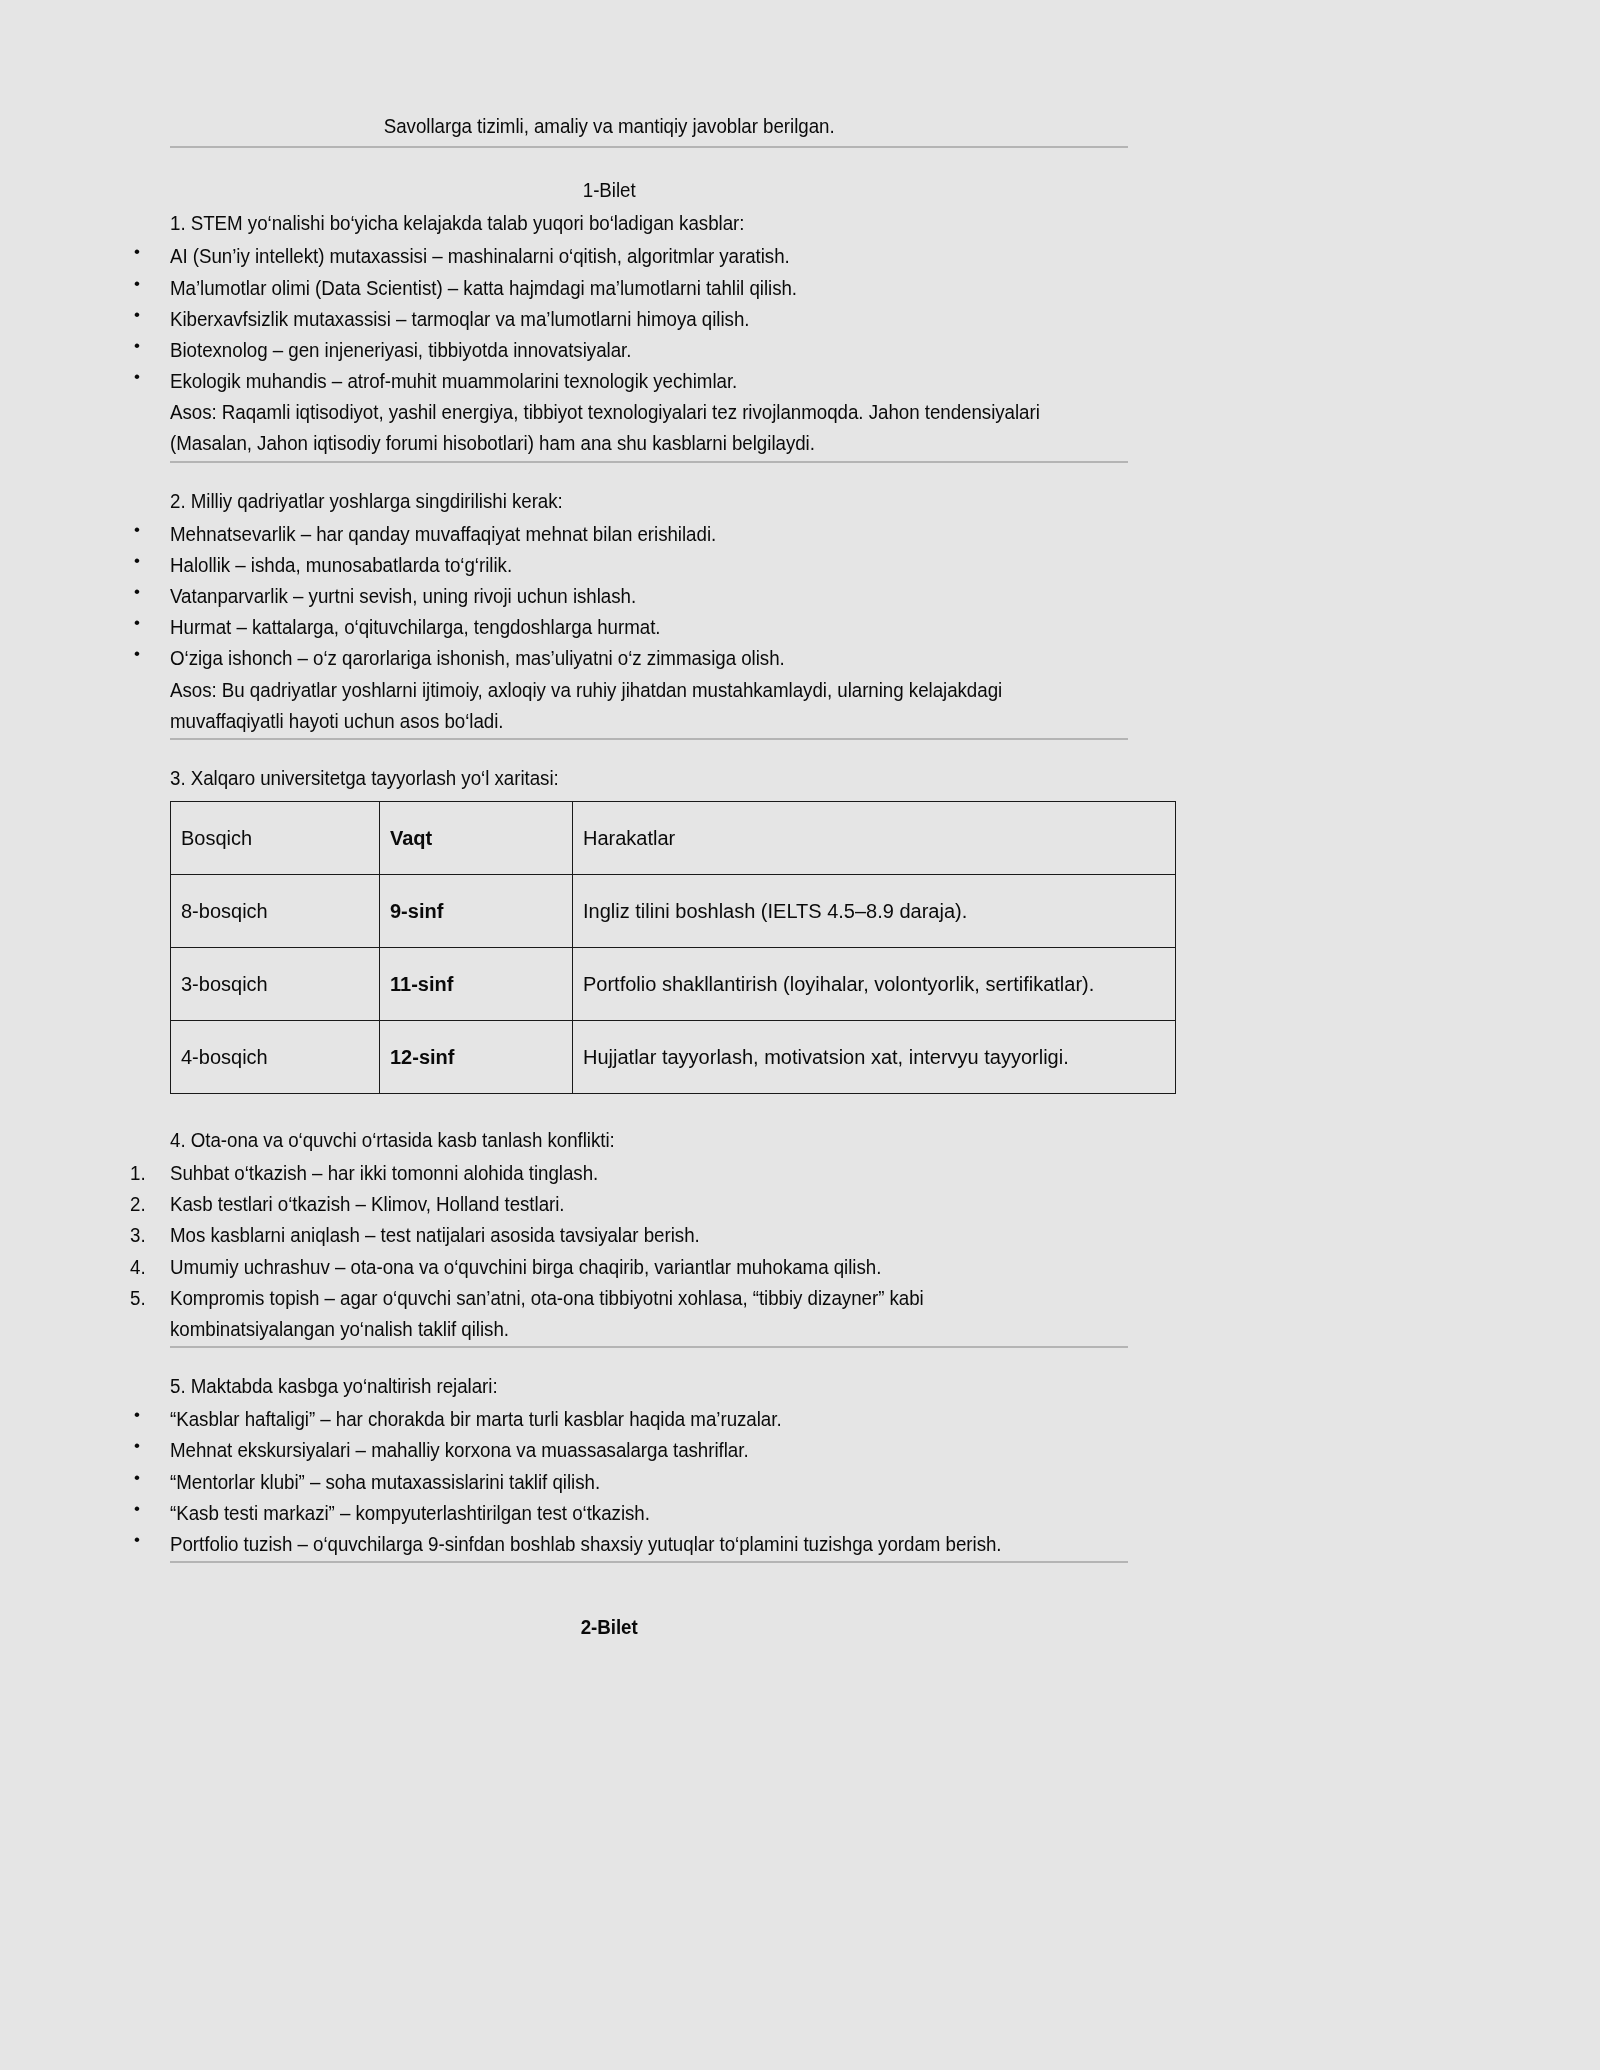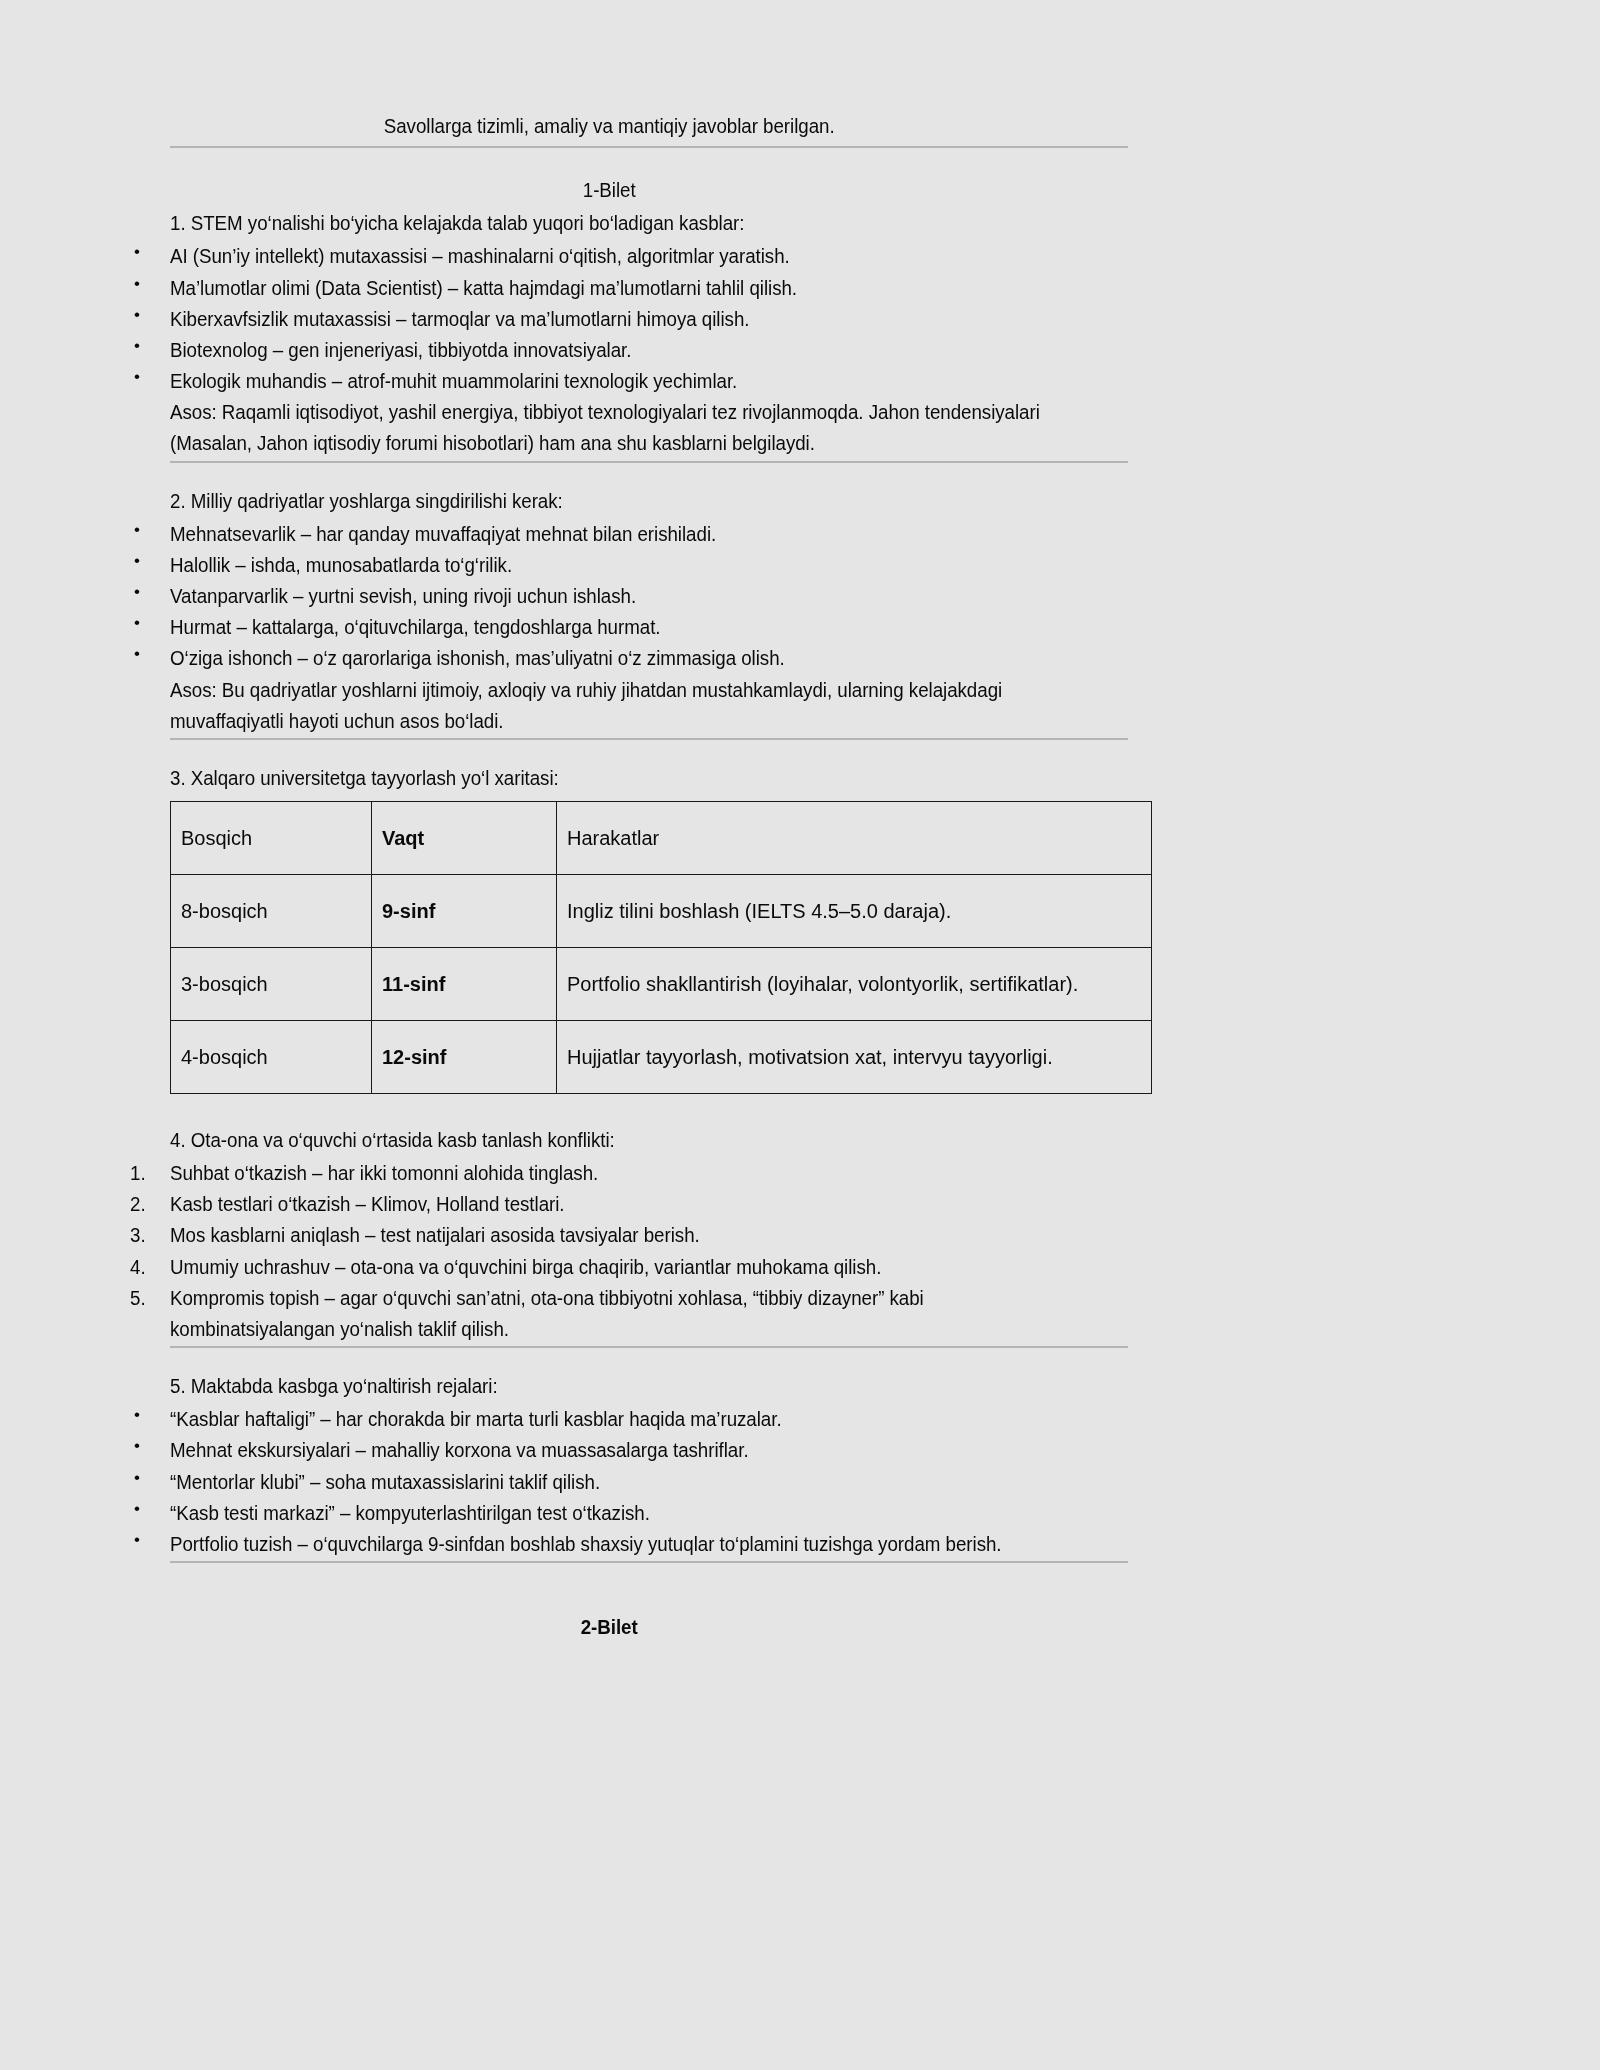--- a/index.html
+++ b/index.html
@@ -106,21 +106,21 @@
   table.roadmap {
     border-collapse: collapse;
     width: 912px;
     margin-top: 8px;
     table-layout: fixed;
     font-family: "Liberation Sans", sans-serif;
     font-size: 20px;
   }
   table.roadmap td {
     border: 1.6px solid #1a1a1a;
-    padding: 16px 12px 16px 10px;
+    padding: 16px 20px 16px 10px;
     vertical-align: middle;
     height: 40px;
     color: #0a0a0a;
   }
   table.roadmap td.c1 { width: 178px; }
   table.roadmap td.c2 { width: 162px; font-weight: bold; }
   table.roadmap td.c3 { width: 572px; }
 
   
   .footer-bilet {
@@ -205,21 +205,21 @@
     <table class="roadmap">
       <tbody>
         <tr>
           <td class="c1">Bosqich</td>
           <td class="c2">Vaqt</td>
           <td class="c3">Harakatlar</td>
         </tr>
         <tr>
           <td class="c1">8-bosqich</td>
           <td class="c2">9-sinf</td>
-          <td class="c3">Ingliz tilini boshlash (IELTS 4.5–5.0 daraja).</td>
+          <td class="c3">Ingliz tilini boshlash (IELTS 4.5–8.9 daraja).</td>
         </tr>
         <tr>
           <td class="c1">3-bosqich</td>
           <td class="c2">11-sinf</td>
           <td class="c3">Portfolio shakllantirish (loyihalar, volontyorlik, sertifikatlar).</td>
         </tr>
         <tr>
           <td class="c1">4-bosqich</td>
           <td class="c2">12-sinf</td>
           <td class="c3">Hujjatlar tayyorlash, motivatsion xat, intervyu tayyorligi.</td>

